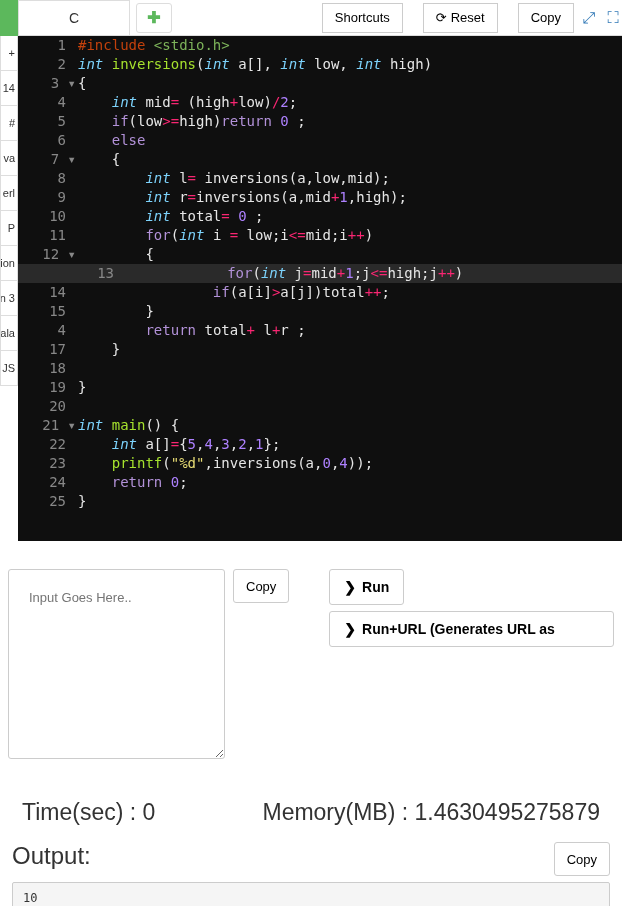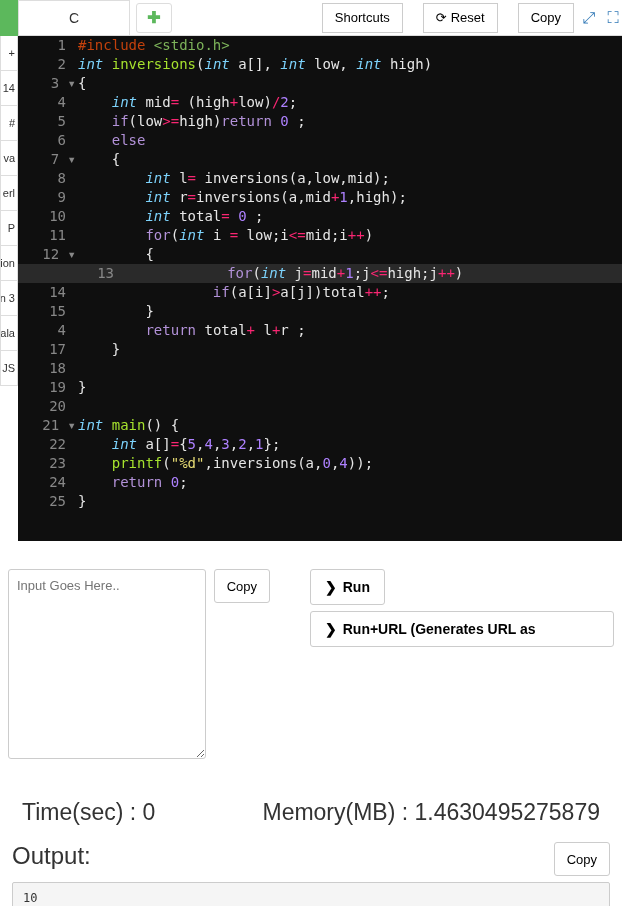--- a/index.html
+++ b/index.html
@@ -25,21 +25,21 @@
 .kw-ctrl { color: #b392d9; }
 .kw-op { color: #f92672; }
 .kw-num { color: #ae81ff; }
 .kw-str { color: #e6db74; }
 .kw-fn { color: #a6e22e; }
 .kw-plain { color: #e6e6e6; }
 .kw-paren { color: #e6e6e6; }
 .bottom { padding: 8px; }
 .io-row { display: flex; gap: 10px; margin-top: 20px; }
 .input-wrap { flex: 0 0 262px; display: flex; gap: 8px; }
-textarea.input-area { flex: 1; height: 190px; border: 1px solid #ccc; border-radius: 3px; padding: 8px; font-size: 13px; resize: both; font-family: Arial; color: #555; }
+textarea.input-area { flex: 1; height: 190px; border: 1px solid #ccc; border-radius: 3px; padding: 20px; font-size: 13px; resize: both; font-family: Arial; color: #555; }
 .copy-small { height: 34px; padding: 0 12px; border: 1px solid #ccc; background: #fff; font-size: 13px; border-radius: 3px; cursor: pointer; }
 .run-col { flex: 1; display: flex; flex-direction: column; gap: 6px; padding-left: 30px; }
 .run-btn { height: 36px; padding: 0 14px; border: 1px solid #ccc; background: #fff; font-size: 14px; font-weight: bold; display: flex; align-items: center; gap: 6px; cursor: pointer; width: fit-content; border-radius: 3px; }
 .run-btn.wide { width: 100%; white-space: nowrap; overflow: hidden; }
 .chevron { font-weight: bold; }
 .stats-row { display: flex; justify-content: space-between; padding: 10px 14px; font-size: 23px; margin-top: 30px; }
 .output-row { display: flex; align-items: flex-start; justify-content: space-between; padding: 6px 4px 6px 4px; }
 .output-label { font-size: 24px; }
 .output-box { margin: 0 4px; border: 1px solid #ccc; background: #f5f5f5; padding: 8px 10px; font-family: monospace; font-size: 12px; border-radius: 2px; }
 </style>

